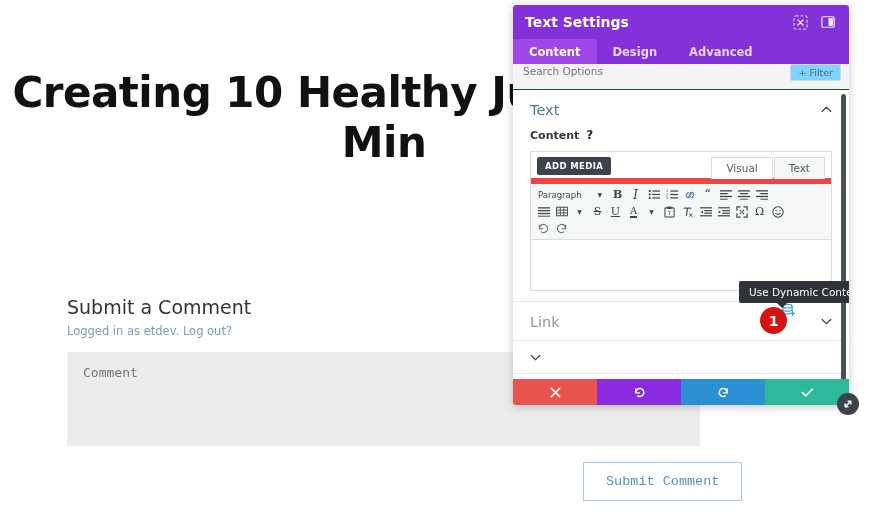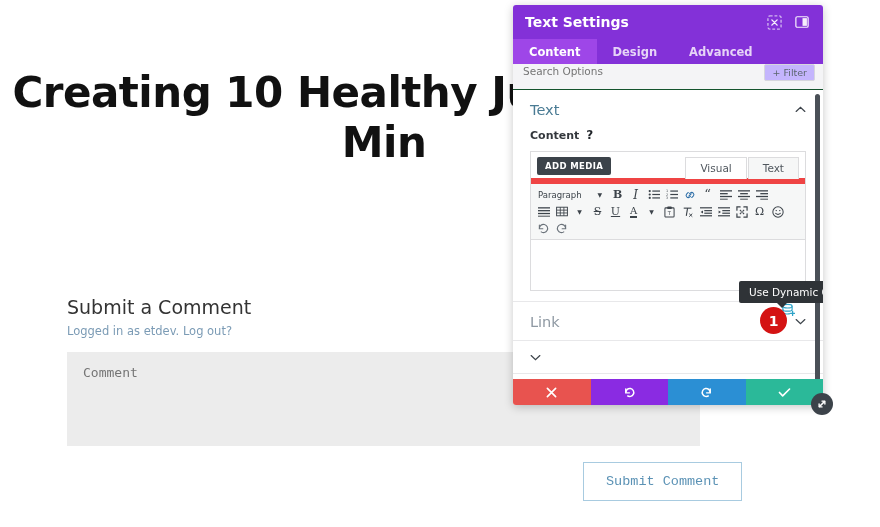--- a/index.html
+++ b/index.html
@@ -68,21 +68,21 @@
     color: #5b92b5;
     font-size: 13.5px;
     cursor: pointer;
     font-family: Liberation Mono, monospace;
   }
 
   
   #modal {
     position: absolute;
     left: 513px; top: 5px;
-    width: 310px;
+    width: 336px;
     height: 400px;
     background: #ffffff;
     box-shadow: 0 2px 10px rgba(0,0,0,0.22);
     display: flex;
     flex-direction: column;
     border-radius: 3px;
     overflow: visible;
   }
 
   
@@ -145,21 +145,21 @@
   #search-input {
     flex: 1;
     border: none;
     background: transparent;
     font-size: 10.5px;
     color: #9a9aa5;
     outline: none;
     font-family: "DejaVu Sans", sans-serif;
   }
   #filter-btn {
-    background: #c4b5fd;
+    background: #7dd3fc;
     border: 1px solid #d6d6dd;
     border-radius: 2px;
     font-size: 9.5px;
     color: #5c6670;
     padding: 2px 7px;
     cursor: pointer;
     white-space: nowrap;
     font-family: "DejaVu Sans", sans-serif;
   }
 

